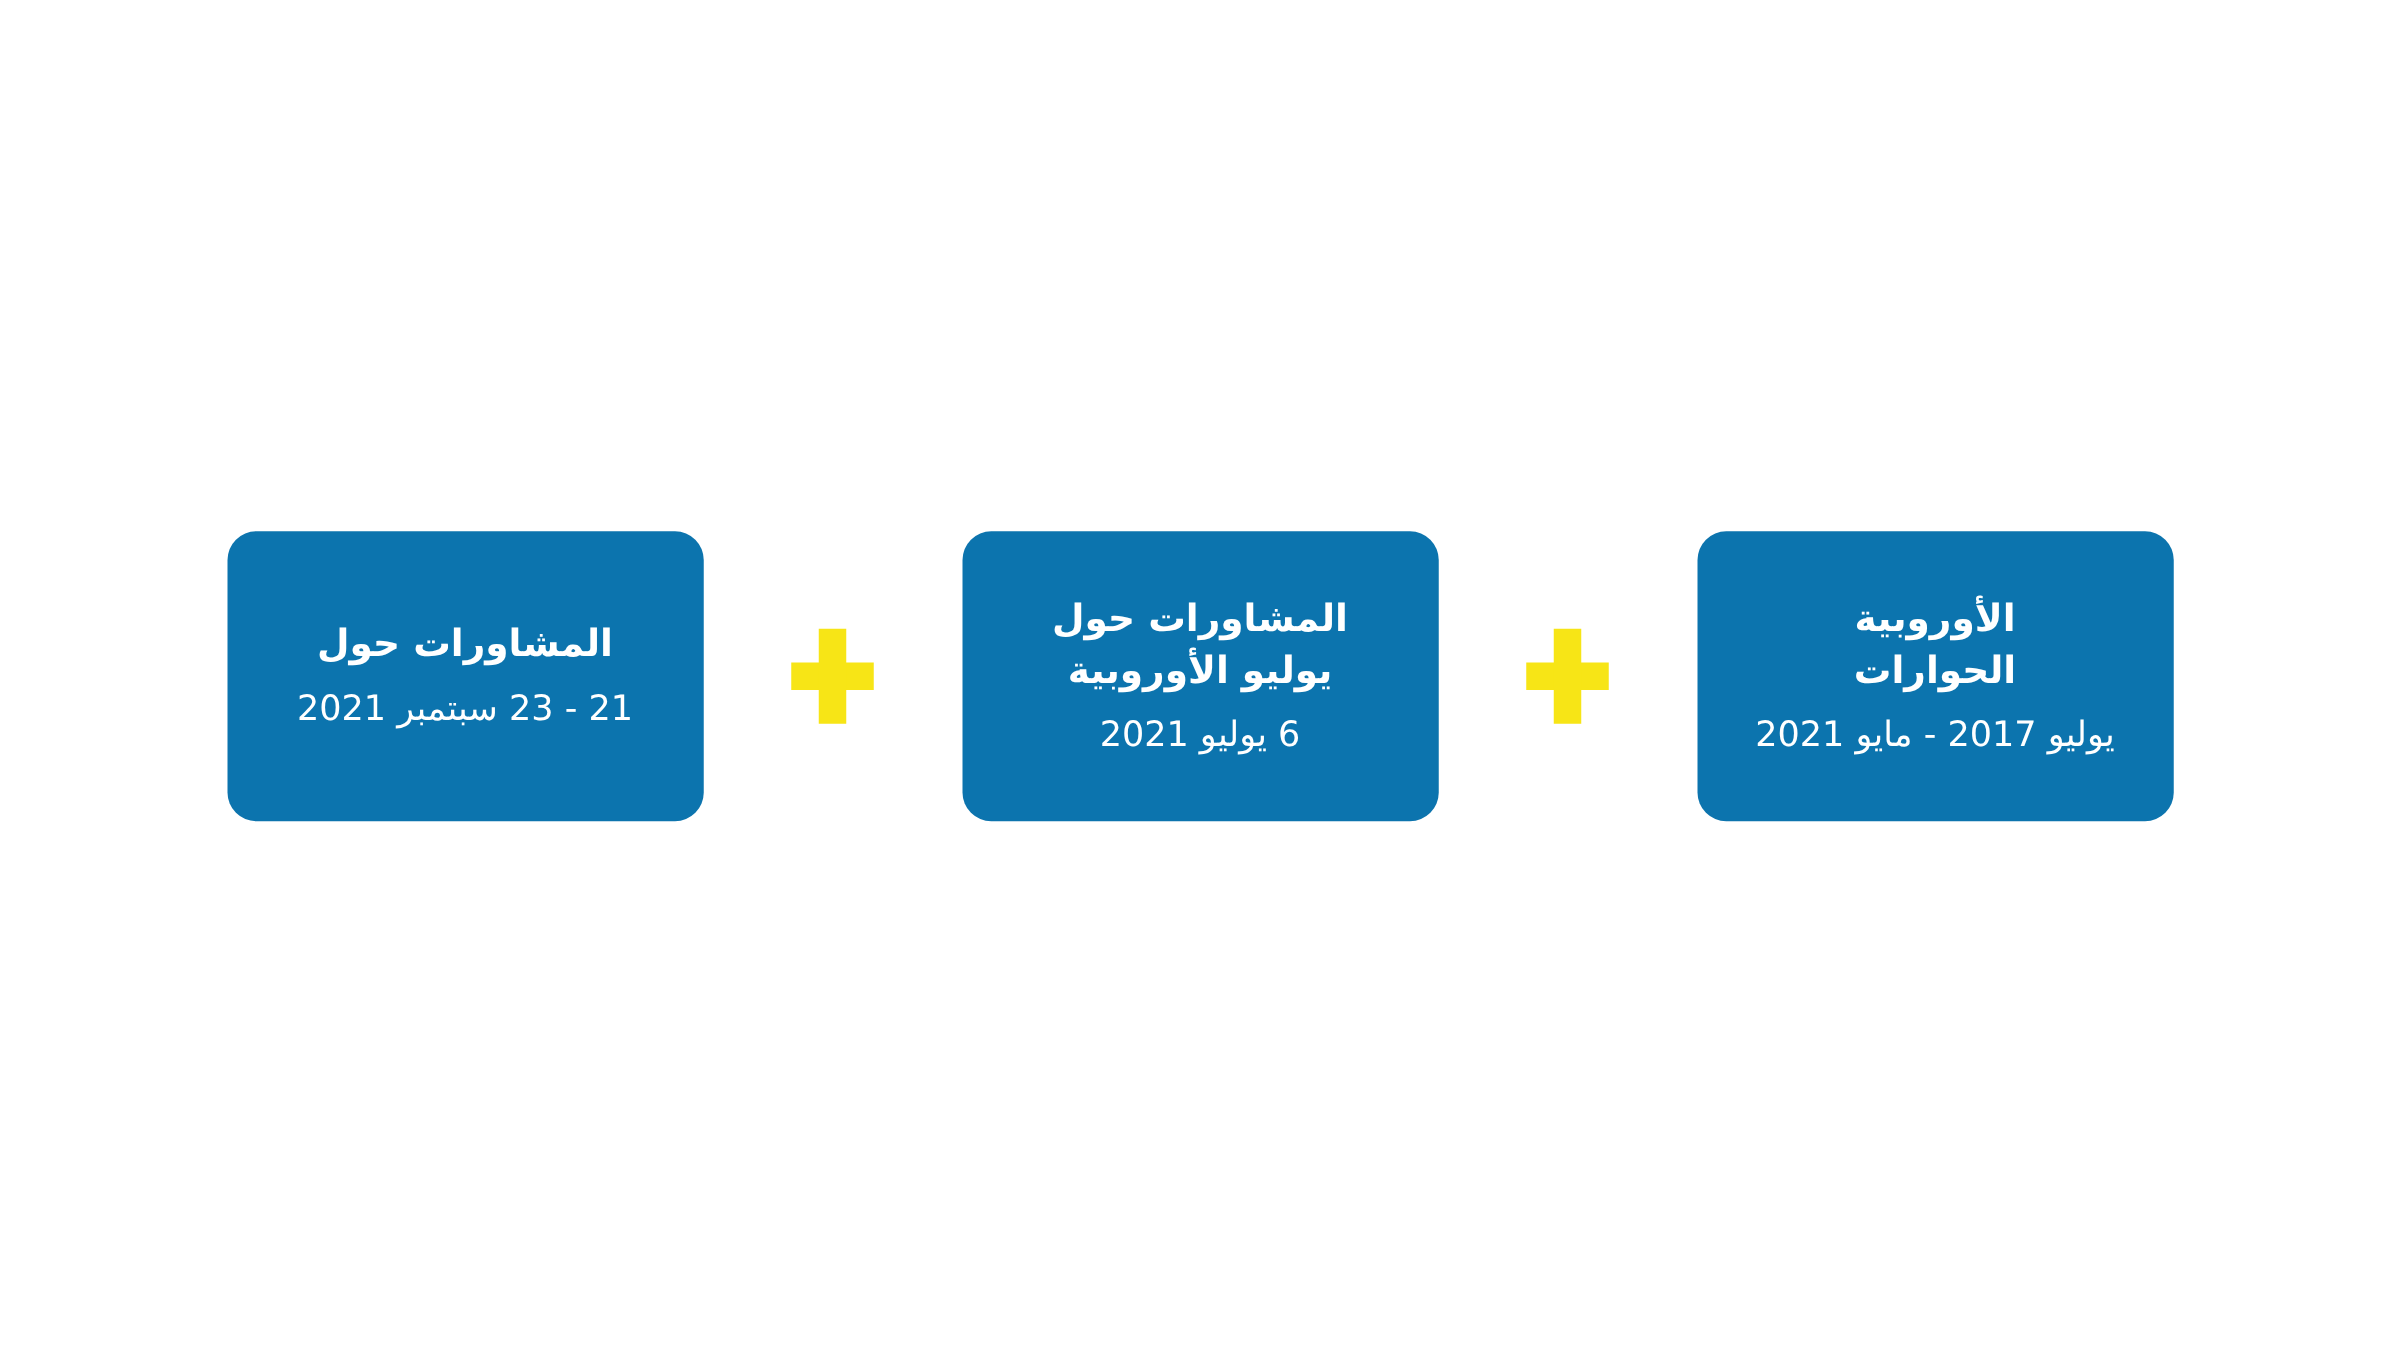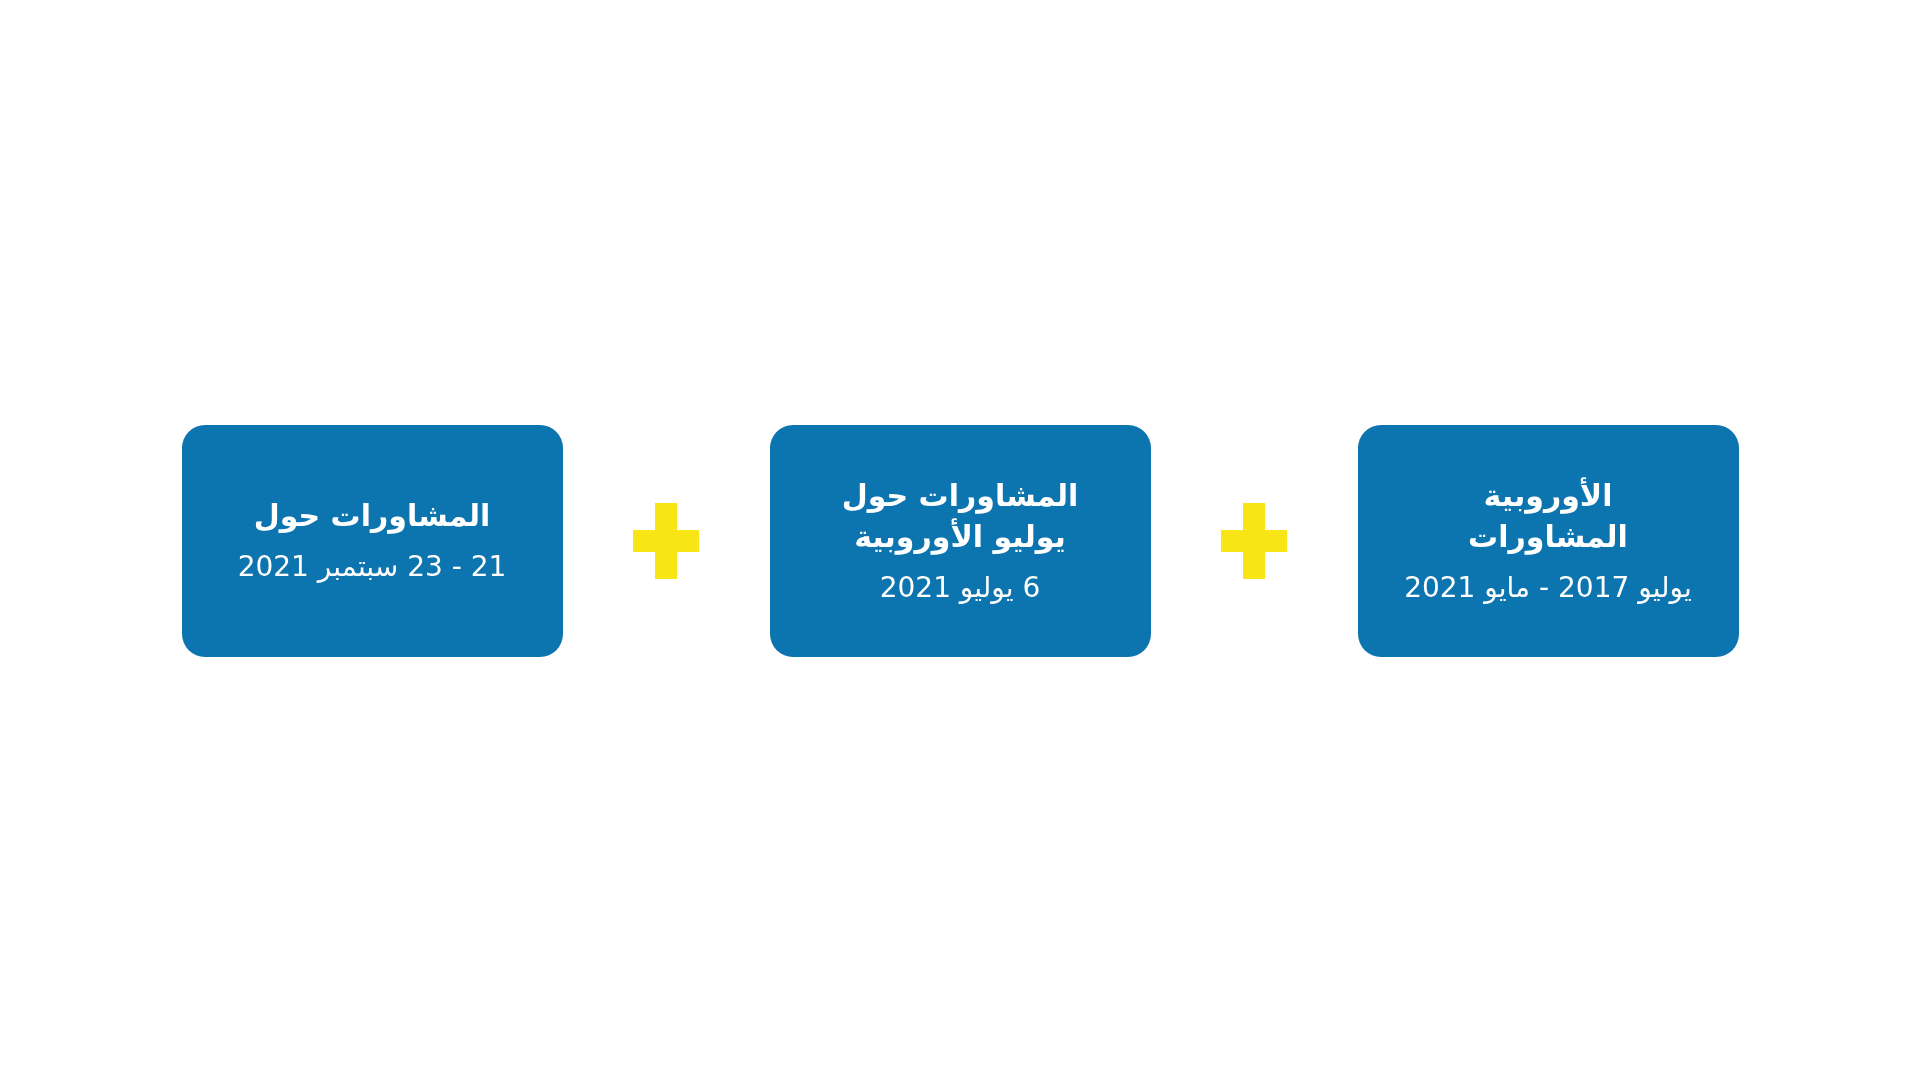--- a/index.html
+++ b/index.html
@@ -113,21 +113,21 @@
 </style>
 </head>
 <body>
 
 <div id="stage">
 
   <div class="flow-row">
 
     <div class="card">
       <div class="card-title">الأوروبية</div>
-      <div class="card-title">المشاورات</div>
+      <div class="card-title">الحوارات</div>
       <div class="card-date">يوليو 2017 - مايو 2021</div>
     </div>
 
     <div class="plus-sep">
       <div class="plus-icon">
         <span class="bar-h"></span>
         <span class="bar-v"></span>
       </div>
     </div>
 

